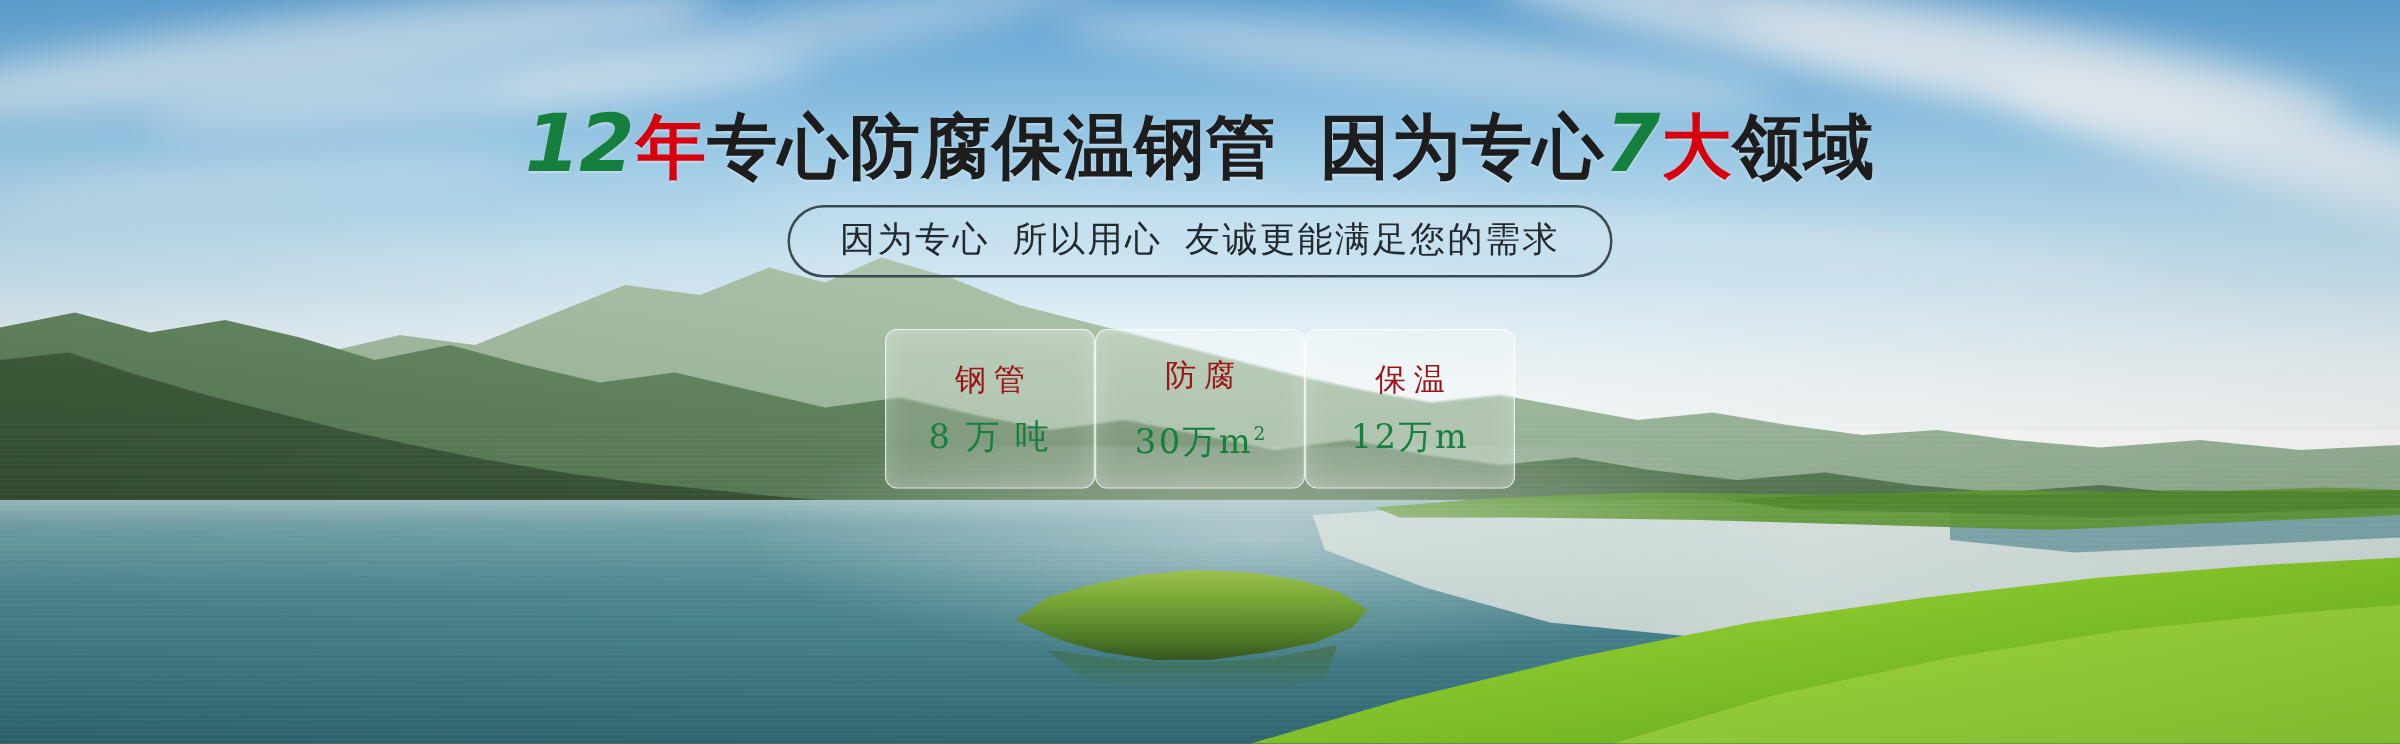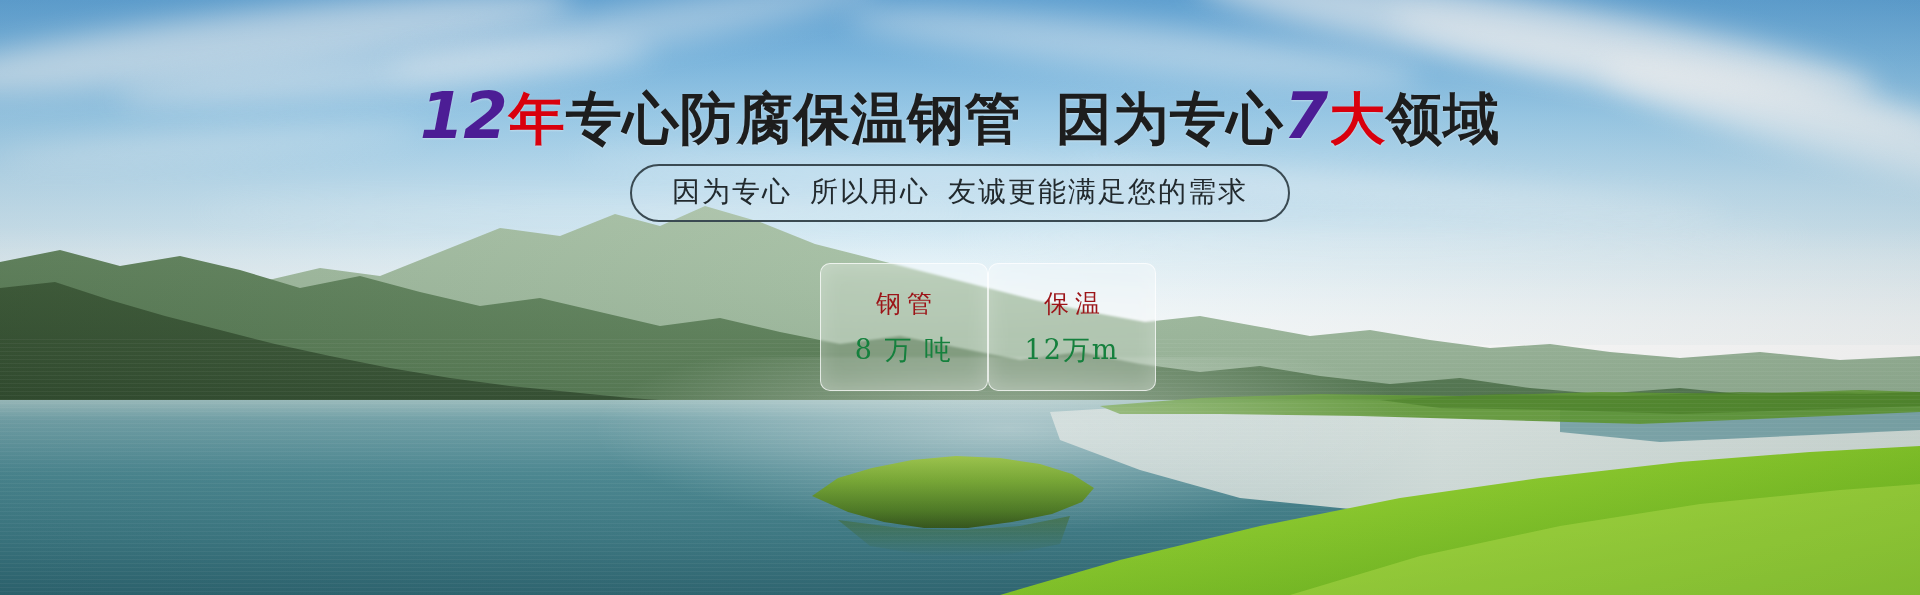--- a/index.html
+++ b/index.html
@@ -91,21 +91,21 @@
     font-family:"DejaVu Sans","Liberation Sans",sans-serif;
     font-weight:bold;
     font-size:56px;
     line-height:60px;
     letter-spacing:1px;
     color:#1d1d1d;
     white-space:nowrap;
     text-shadow:0 1px 2px rgba(255,255,255,.35);
   }
   .headline .num{
-    color:#4c1d95;
+    color:#15803d;
     font-size:64px;
     font-style:italic;
     letter-spacing:-1px;
     padding-right:2px;
   }
   .headline .accent{color:#d9000d;}
   .headline .gap{display:inline-block;width:34px;}
 
   .tagline-wrap{
     position:absolute;
@@ -128,21 +128,20 @@
   }
   .tagline .sp{display:inline-block;width:18px;}
 
   .cards{
     position:absolute;
     left:50%;
     transform:translateX(-50%);
     top:263px;
     display:flex;
     gap:0;
-    margin-left:28px;
   }
   .card{
     width:166px;
     height:126px;
     border:1px solid rgba(255,255,255,.75);
     border-radius:10px;
     background:rgba(255,255,255,.22);
     box-shadow:inset 0 0 22px rgba(255,255,255,.22);
     display:flex;
     flex-direction:column;
@@ -348,20 +347,26 @@
 
     <div class="cards">
 
       <div class="card">
         <div class="ttl">钢管</div>
         <div class="val">
           <span>8 万 吨</span>
         </div>
       </div>
 
+      <div class="card">
+        <div class="ttl">防腐</div>
+        <div class="val">
+          <span>30万m</span><sup>2</sup>
+        </div>
+      </div>
 
       <div class="card">
         <div class="ttl">保温</div>
         <div class="val">
           <span>12万m</span>
         </div>
       </div>
 
     </div>
   </div>

